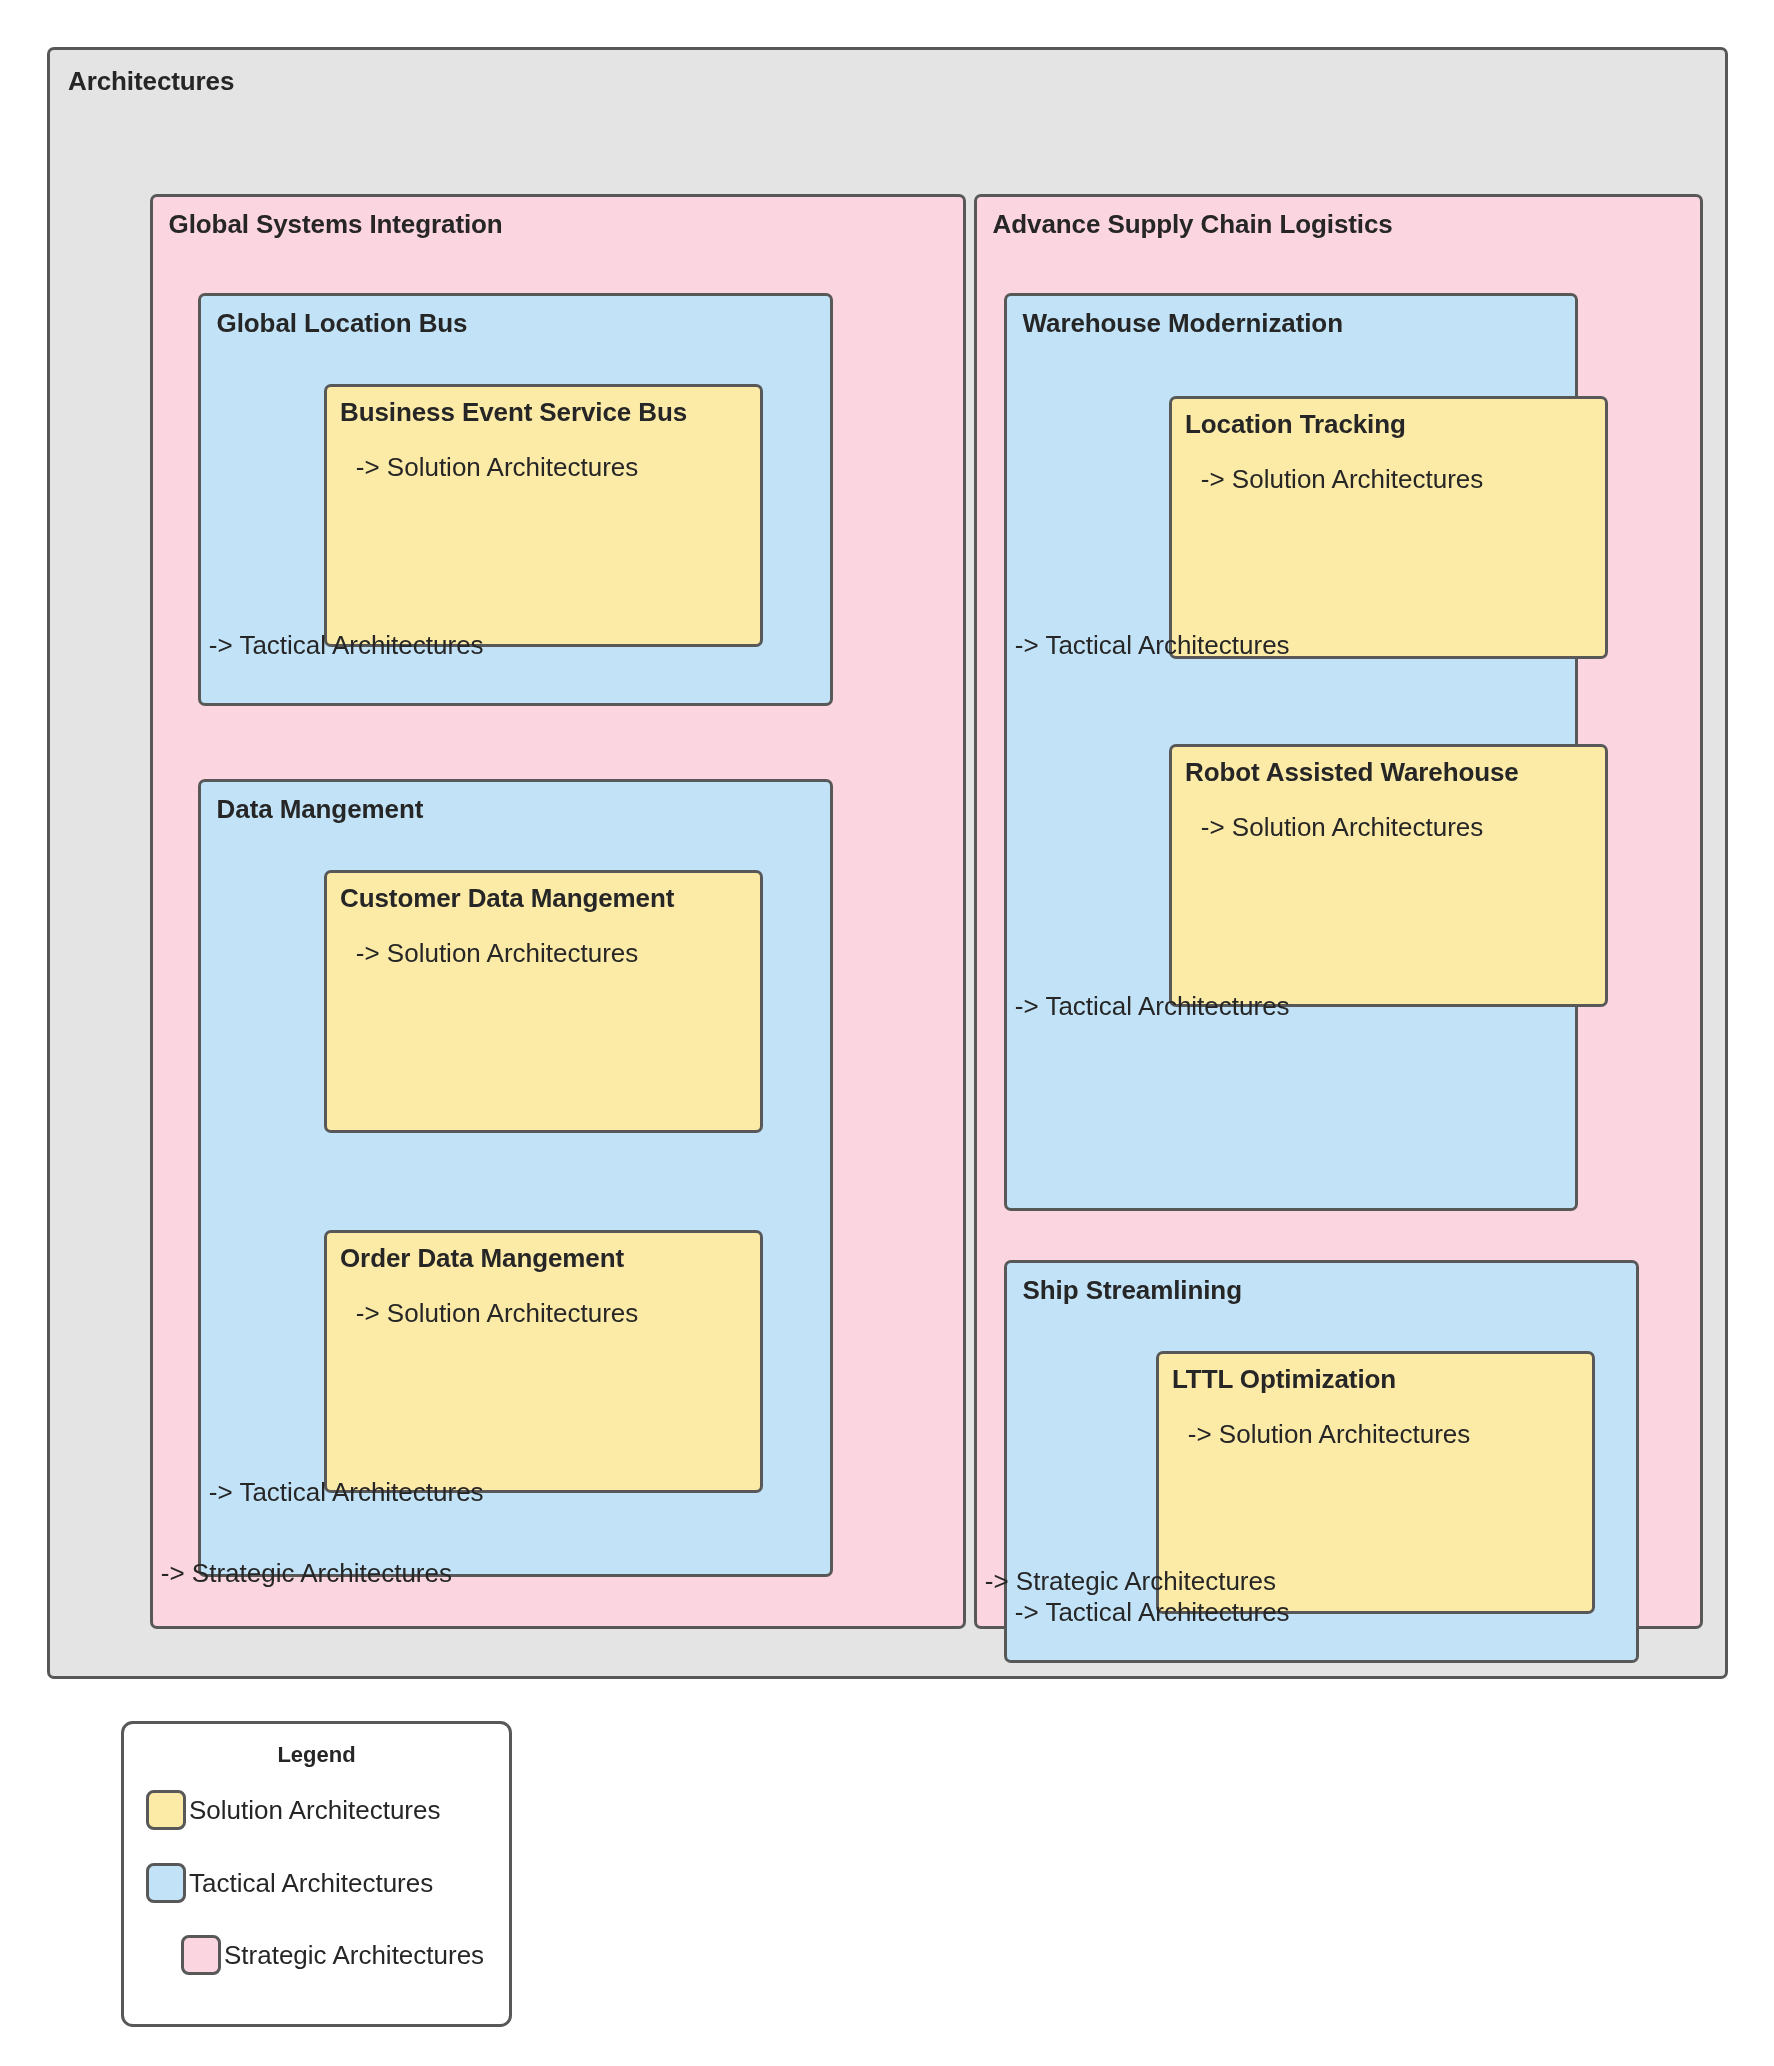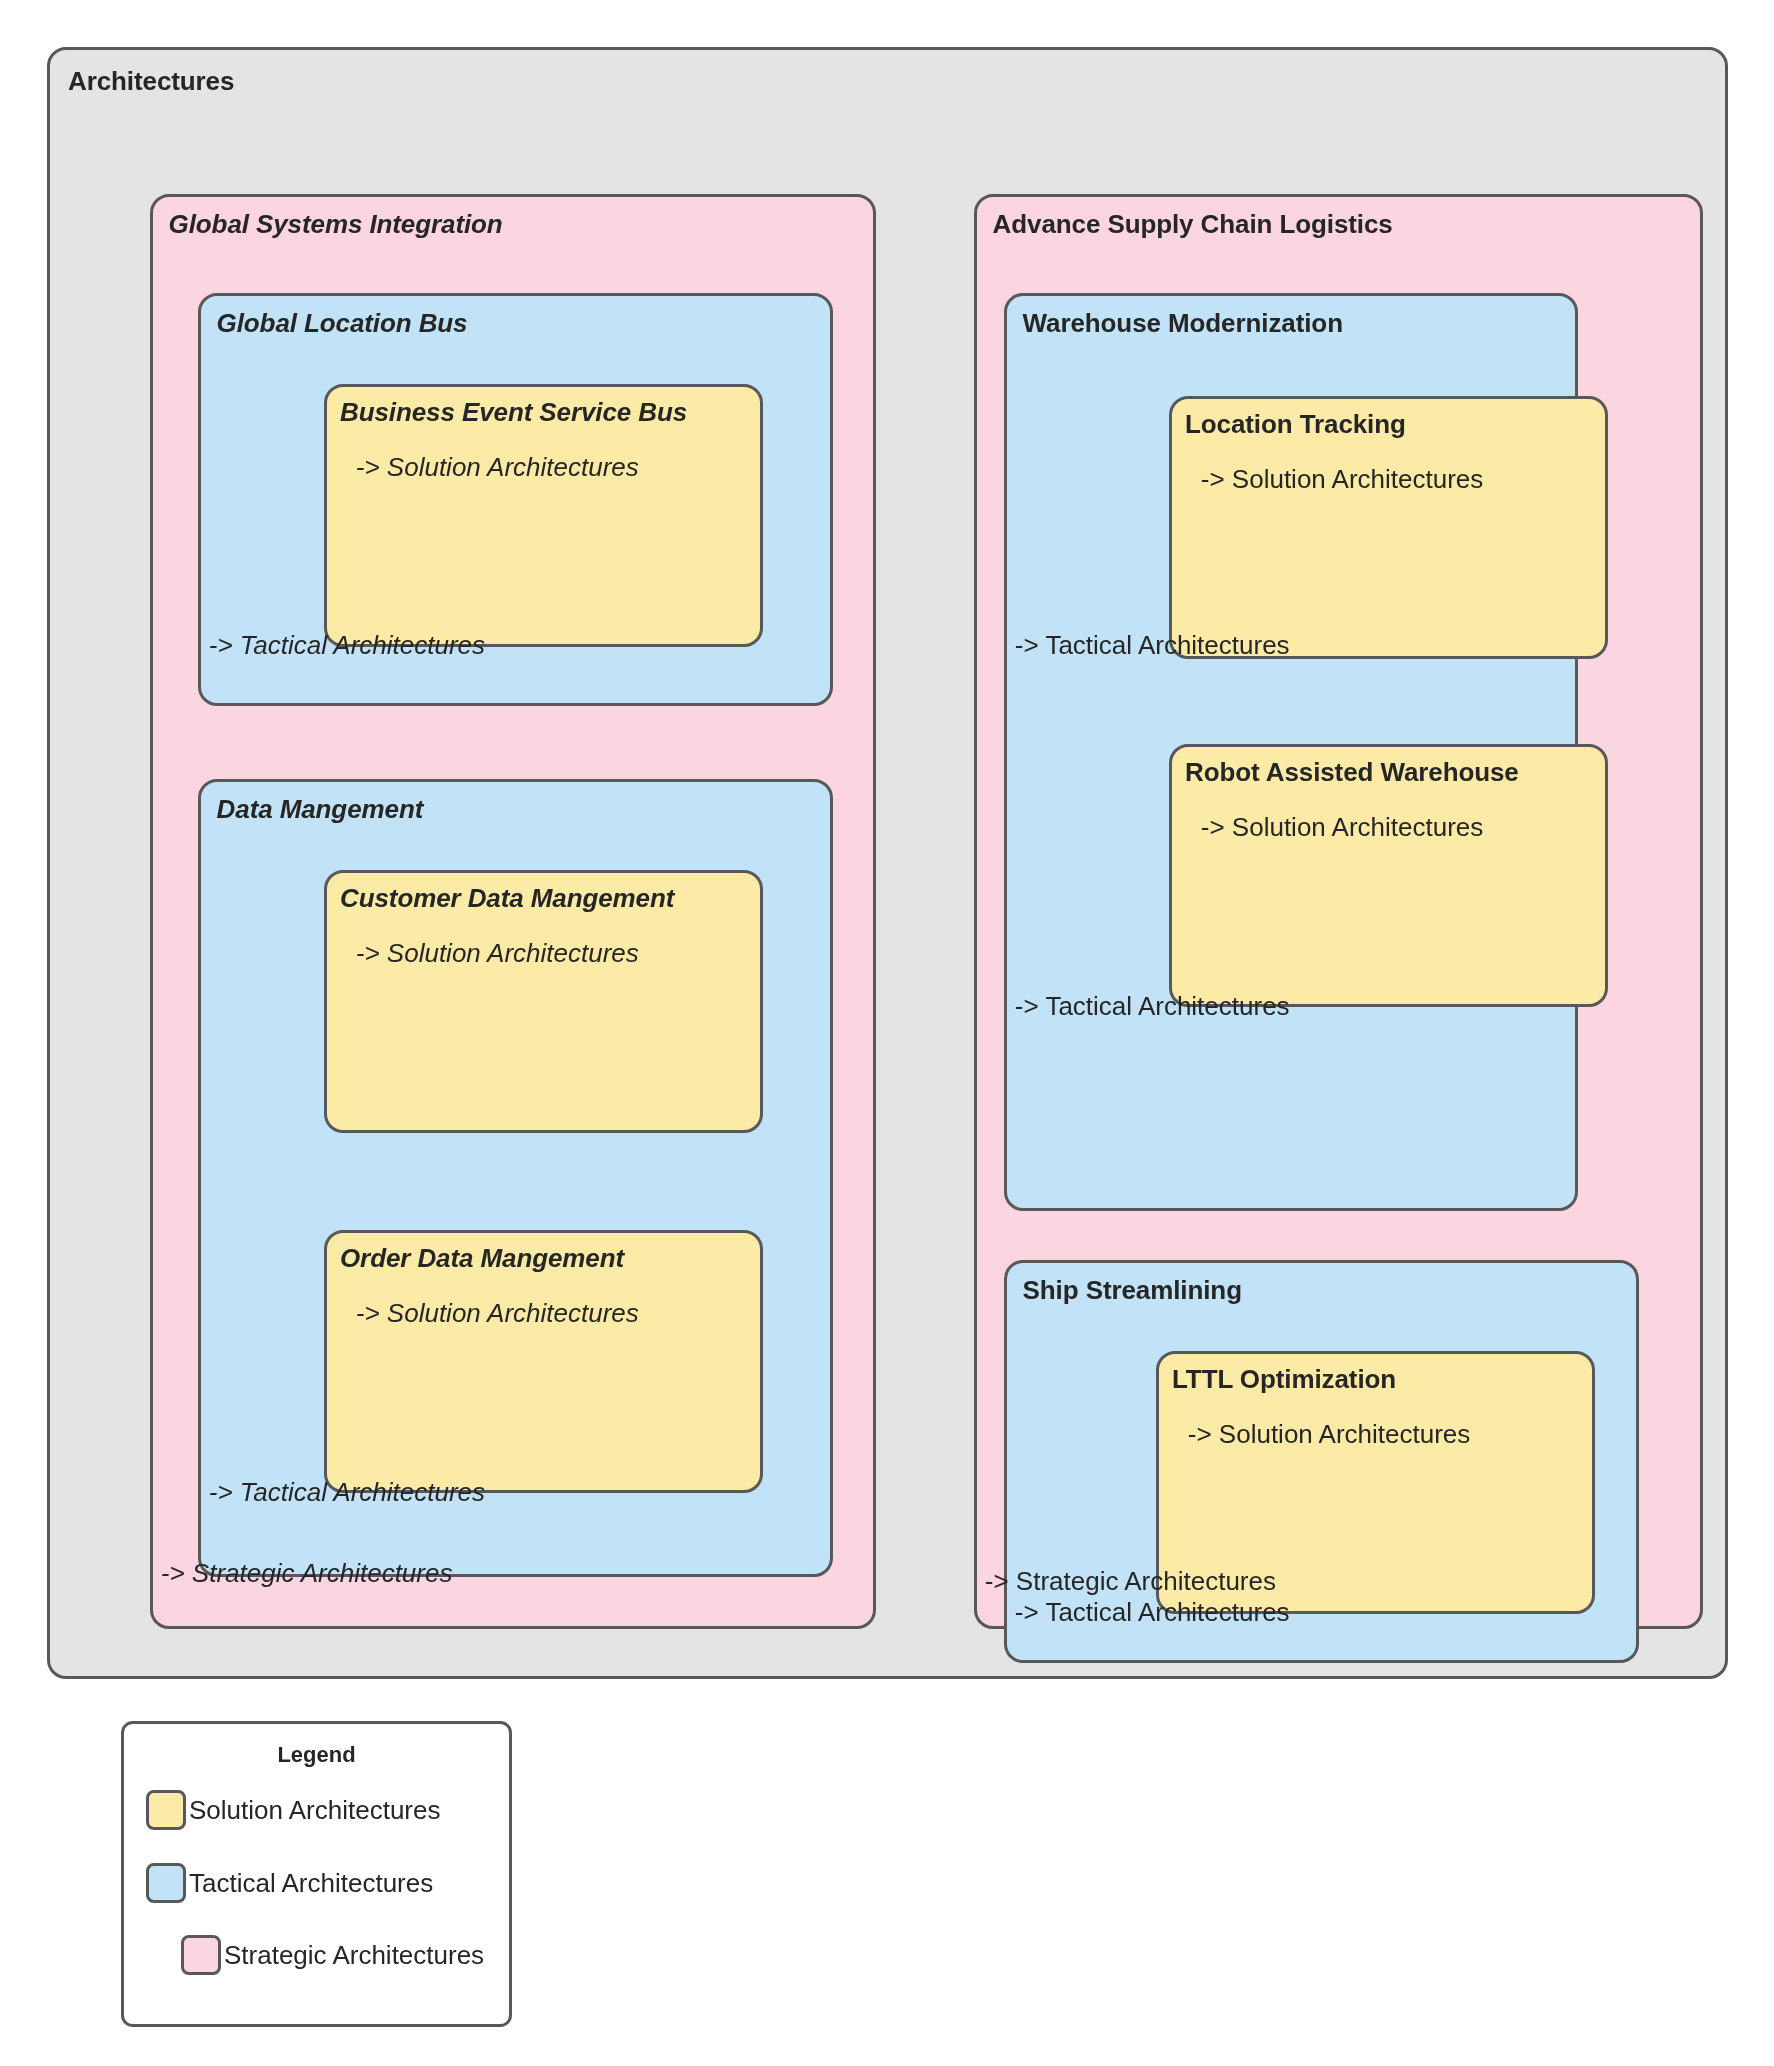--- a/index.html
+++ b/index.html
@@ -15,21 +15,21 @@
     color: #232323;
     position: relative;
     overflow: hidden;
   }
 
   
   .box {
     position: absolute;
     box-sizing: border-box;
     border: 3.9px solid #585858;
-    border-radius: 19px;
+    border-radius: 7px;
   }
   .box-title {
     font-weight: bold;
     font-size: 26px;
     line-height: 30px;
     color: #262626;
     letter-spacing: -0.1px;
     white-space: nowrap;
   }
   .rel-label {
@@ -54,23 +54,22 @@
     top: 15.6px;
   }
 
   
   .strategic {
     background: #FBD5E0;
   }
   #strategic-gsi {
     left: 100px;
     top: 144px;
-    width: 726px;
+    width: 816px;
     height: 1435px;
-    font-style: italic;
   }
   #strategic-ascl {
     left: 924px;
     top: 144px;
     width: 729px;
     height: 1435px;
   }
   .strategic > .box-title {
     position: absolute;
     left: 15.6px;

